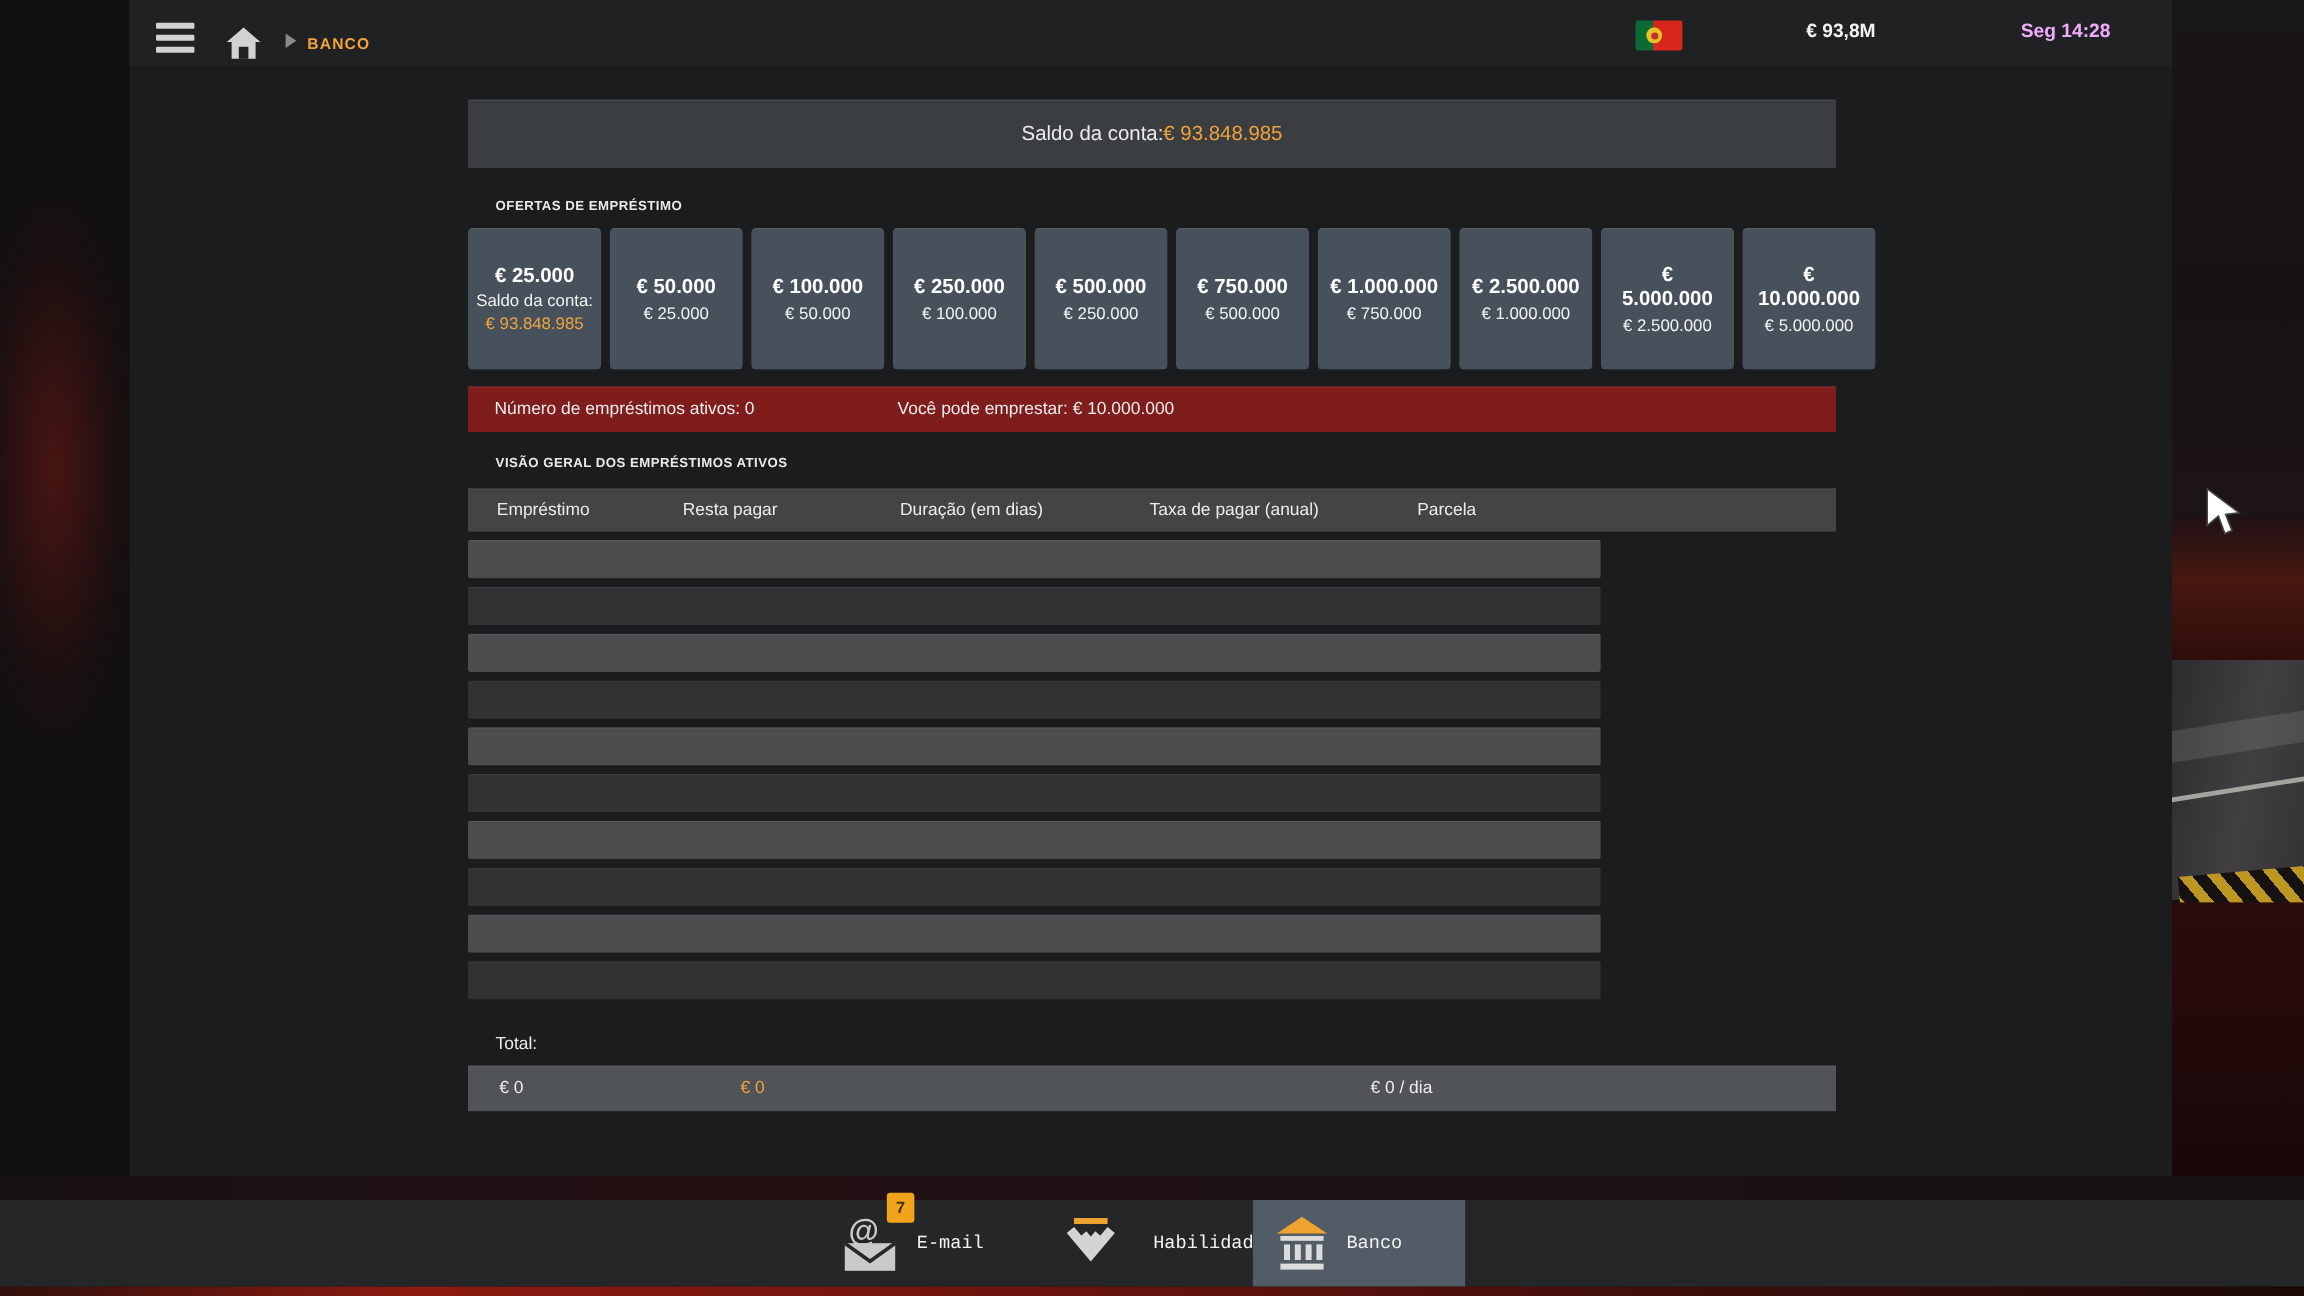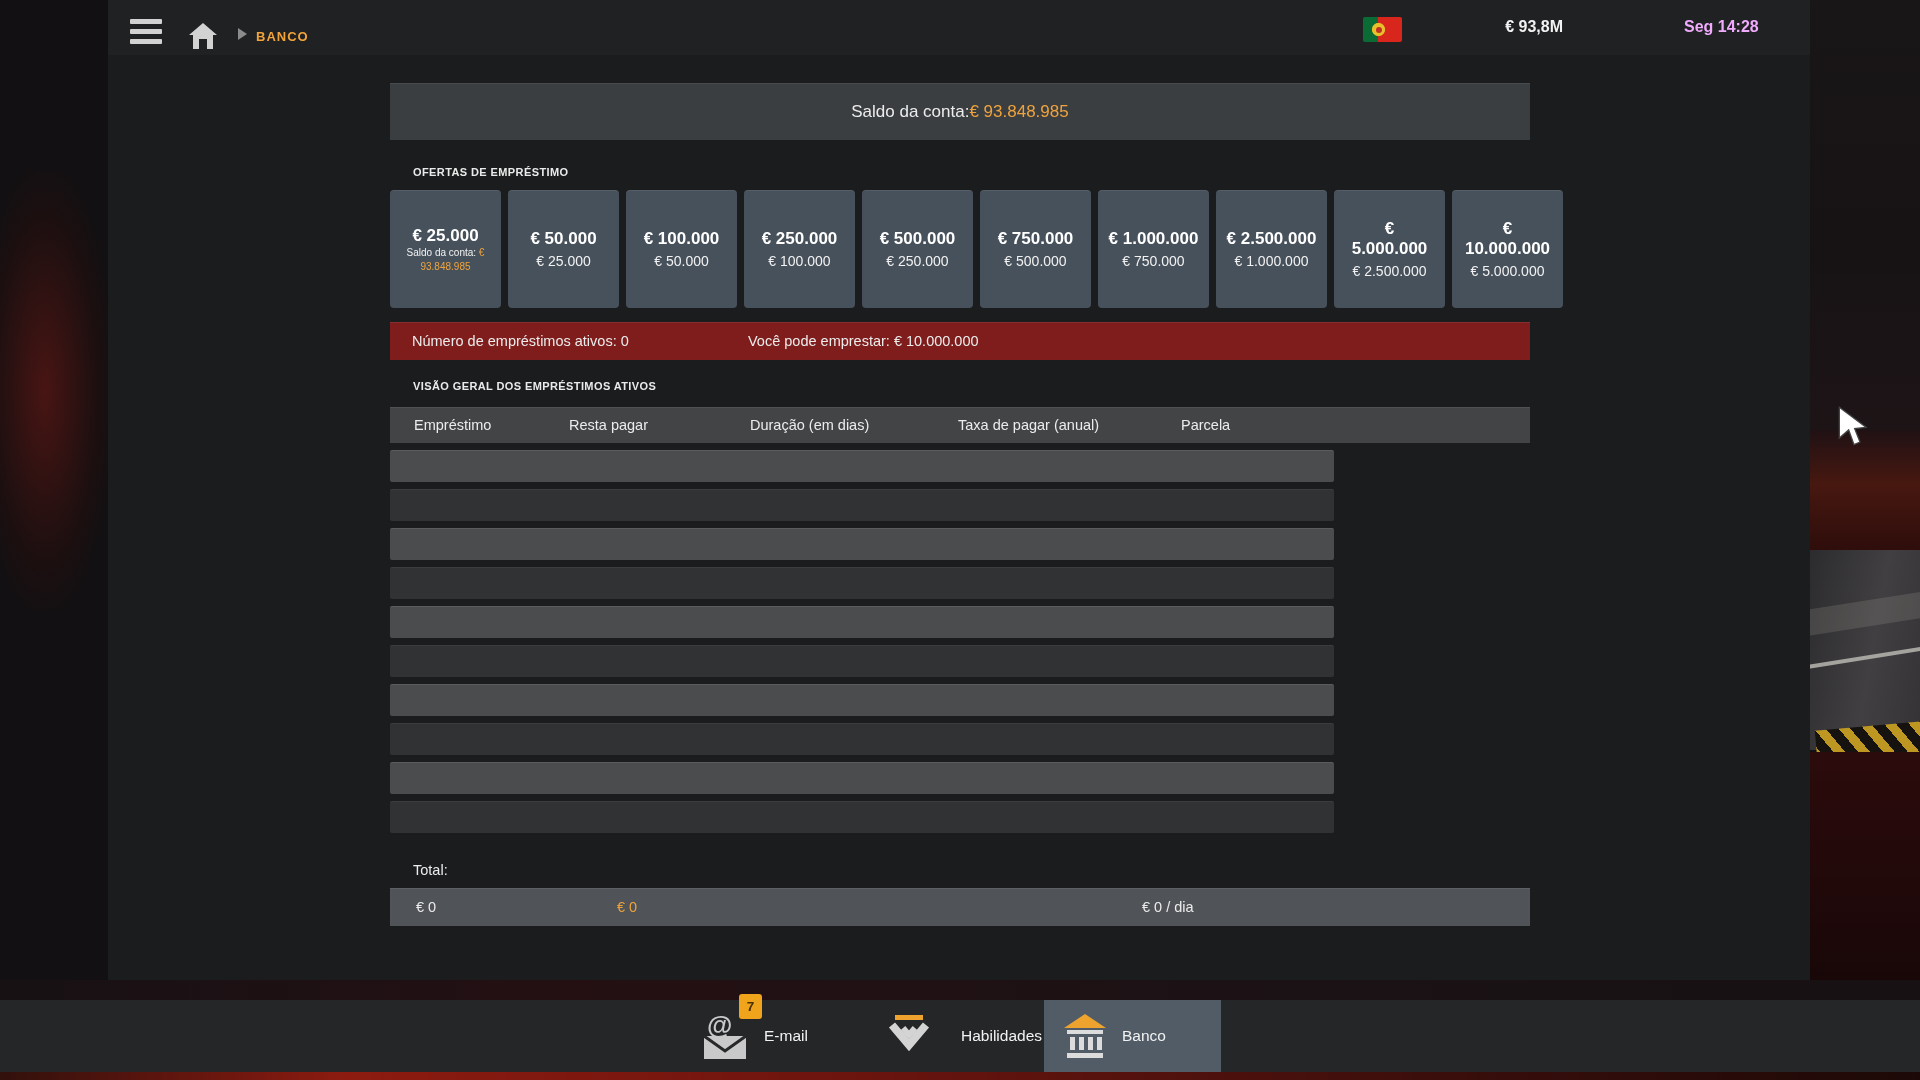--- a/index.html
+++ b/index.html
@@ -61,21 +61,21 @@
 
   
   .section-title{position:absolute;font-size:11px;font-weight:600;letter-spacing:.4px;color:#eaeaea;}
   .offers-title{left:305px;top:166px;}
   .cards{position:absolute;left:282px;top:190px;display:flex;gap:7px;}
   .card{width:111px;height:118px;background:#47515b;border-radius:4px;
         border-top:1px solid rgba(255,255,255,.08);display:flex;flex-direction:column;
         align-items:center;justify-content:center;text-align:center;padding:2px;cursor:pointer;}
   .card-amount{font-size:17px;font-weight:600;line-height:1.22;white-space:pre-line;color:#fff;}
   .card-sub{font-size:14px;line-height:1.3;margin-top:2px;color:#f2f2f2;}
-  .card-hover{font-size:10px;line-height:1.35;color:#f2f2f2;width:100px;}
+  .card-hover{font-size:14px;line-height:1.35;color:#f2f2f2;width:100px;}
 
   
   .status-bar{position:absolute;left:282px;top:322px;width:1140px;height:38px;background:#7f1d1d;
         border-top:1px solid rgba(255,255,255,.08);font-size:14.5px;}
   .status-bar span{position:absolute;top:10px;}
   .status-active{left:22px;}
   .status-borrow{left:330px;margin-left:28px;}
 
   
   .table-title{left:305px;top:380px;}
@@ -94,21 +94,21 @@
         border-top:1px solid rgba(255,255,255,.08);font-size:14.5px;}
   .total-bar span{position:absolute;top:10px;}
   .tot1{left:26px;} .tot2{left:227px;} .tot3{left:752px;}
 
   
   .navbar{position:absolute;left:0;top:1000px;width:1920px;height:72px;background:#242628;}
   .nav-item{position:absolute;top:0;height:72px;display:flex;align-items:center;gap:12px;cursor:pointer;}
   .nav-email{left:702px;}
   .nav-skills{left:884px;gap:27px;}
   .nav-bank{left:1044px;width:177px;background:#515c67;padding-left:16px;}
-  .nav-label{font-size:15.5px;color:#f2f2f2;}
+  .nav-label{font-size:15.5px;color:#f2f2f2;font-family:Liberation Mono, monospace;}
   .icon-wrap{position:relative;width:50px;height:50px;}
   .badge{position:absolute;right:-10px;top:-17px;width:23px;height:25px;background:#f0a41c;
         border-radius:3px;color:#4a3000;font-size:13.5px;font-weight:bold;
         display:flex;align-items:center;justify-content:center;}
 
   
   .cursor{position:absolute;left:1838px;top:406px;}
 </style>
 </head>
 <body>

